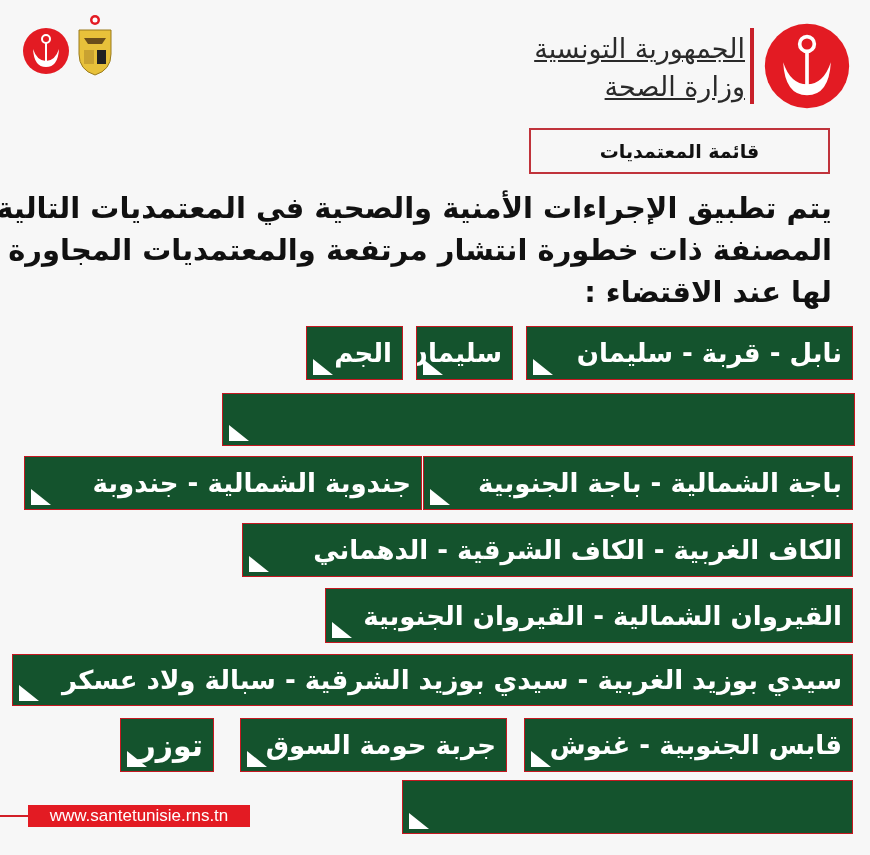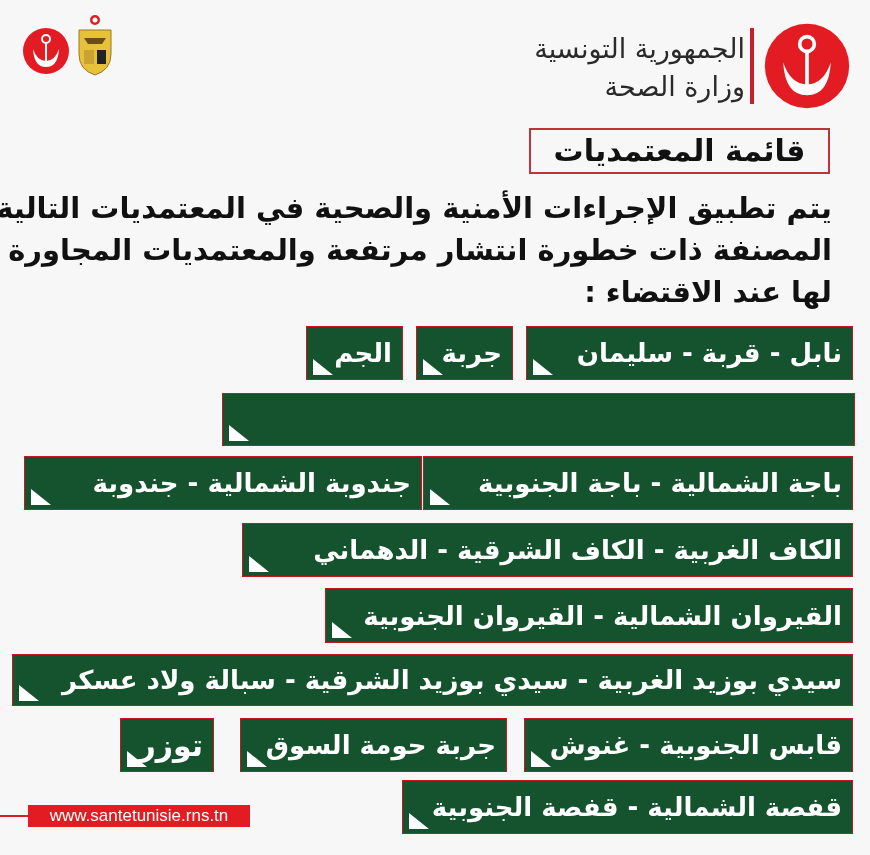--- a/index.html
+++ b/index.html
@@ -1,20 +1,20 @@
 <!DOCTYPE html>
 <html><head>
 <meta charset="utf-8">
 <style>
   html,body{margin:0;padding:0;}
   body{width:870px;height:855px;background:#f7f7f7;position:relative;overflow:hidden;font-family:"DejaVu Sans",sans-serif;}
   .abs{position:absolute;}
-  .hdr-text{position:absolute;right:125px;top:30px;text-align:right;direction:rtl;color:#2a2a2a;font-size:27px;line-height:38px;}
+  .hdr-text{position:absolute;right:125px;top:30px;text-align:right;direction:rtl;color:#2a2a2a;font-size:27px;line-height:38px;text-decoration:underline;}
   .hdr-line{position:absolute;left:750px;top:28px;width:4px;height:76px;background:#c8202a;}
-  .title-box{position:absolute;left:529px;top:128px;width:297px;height:42px;border:2px solid #c0333b;background:#f7f7f7;direction:rtl;text-align:center;font-weight:bold;font-size:30px;line-height:42px;color:#111;}
+  .title-box{position:absolute;left:529px;top:128px;width:297px;height:42px;border:2px solid #c0333b;background:#f7f7f7;direction:rtl;text-align:center;font-weight:bold;font-size:19px;line-height:42px;color:#111;}
   .intro{position:absolute;right:38px;top:187px;width:840px;direction:rtl;text-align:right;font-weight:bold;font-size:29px;line-height:42px;color:#111;}
   .box{position:absolute;background:#14532d;color:#fff;direction:rtl;font-weight:bold;font-size:26px;box-sizing:border-box;padding-right:10px;display:flex;align-items:center;white-space:nowrap;overflow:hidden;border:1px solid #c41820;}
   .box .tri{position:absolute;left:6px;bottom:4px;width:0;height:0;border-left:0 solid transparent;border-bottom:16px solid #fff;border-right:20px solid transparent;}
   .url-line{position:absolute;left:0;top:815px;width:30px;height:2px;background:#d21f27;}
   .url{position:absolute;left:28px;top:805px;width:222px;height:22px;background:#e31b23;color:#fff;font-family:"Liberation Sans",sans-serif;font-size:17px;line-height:22px;text-align:center;}
 </style>
 </head>
 <body>
 
 <div class="abs" style="left:22px;top:27px;width:48px;height:48px;">
@@ -51,21 +51,21 @@
 </div>
 
 <div class="title-box">قائمة المعتمديات</div>
 <div class="intro">يتم تطبيق الإجراءات الأمنية والصحية في المعتمديات التالية المصنفة ذات خطورة انتشار مرتفعة والمعتمديات المجاورة لها عند الاقتضاء :</div>
 
 <div class="box" style="left:526px;top:326px;width:327px;height:54px;">
     <span>نابل - قربة - سليمان</span>
     <i class="tri"></i>
   </div>
 <div class="box" style="left:416px;top:326px;width:97px;height:54px;">
-    <span>جربة</span>
+    <span>سليمان</span>
     <i class="tri"></i>
   </div>
 <div class="box" style="left:306px;top:326px;width:97px;height:54px;">
     <span>الجم</span>
     <i class="tri"></i>
   </div>
 
 <div class="box" style="left:222px;top:393px;width:633px;height:53px;">
     <i class="tri"></i>
   </div>
@@ -101,18 +101,17 @@
 <div class="box" style="left:240px;top:718px;width:267px;height:54px;">
     <span>جربة حومة السوق</span>
     <i class="tri"></i>
   </div>
 <div class="box" style="left:120px;top:718px;width:94px;height:54px;font-size:30px;">
     <span>توزر</span>
     <i class="tri"></i>
   </div>
 
 <div class="box" style="left:402px;top:780px;width:451px;height:54px;">
-    <span>قفصة الشمالية - قفصة الجنوبية</span>
     <i class="tri"></i>
   </div>
 
 <div class="url-line"></div>
 <div class="url">www.santetunisie.rns.tn</div>
 
 </body></html>

